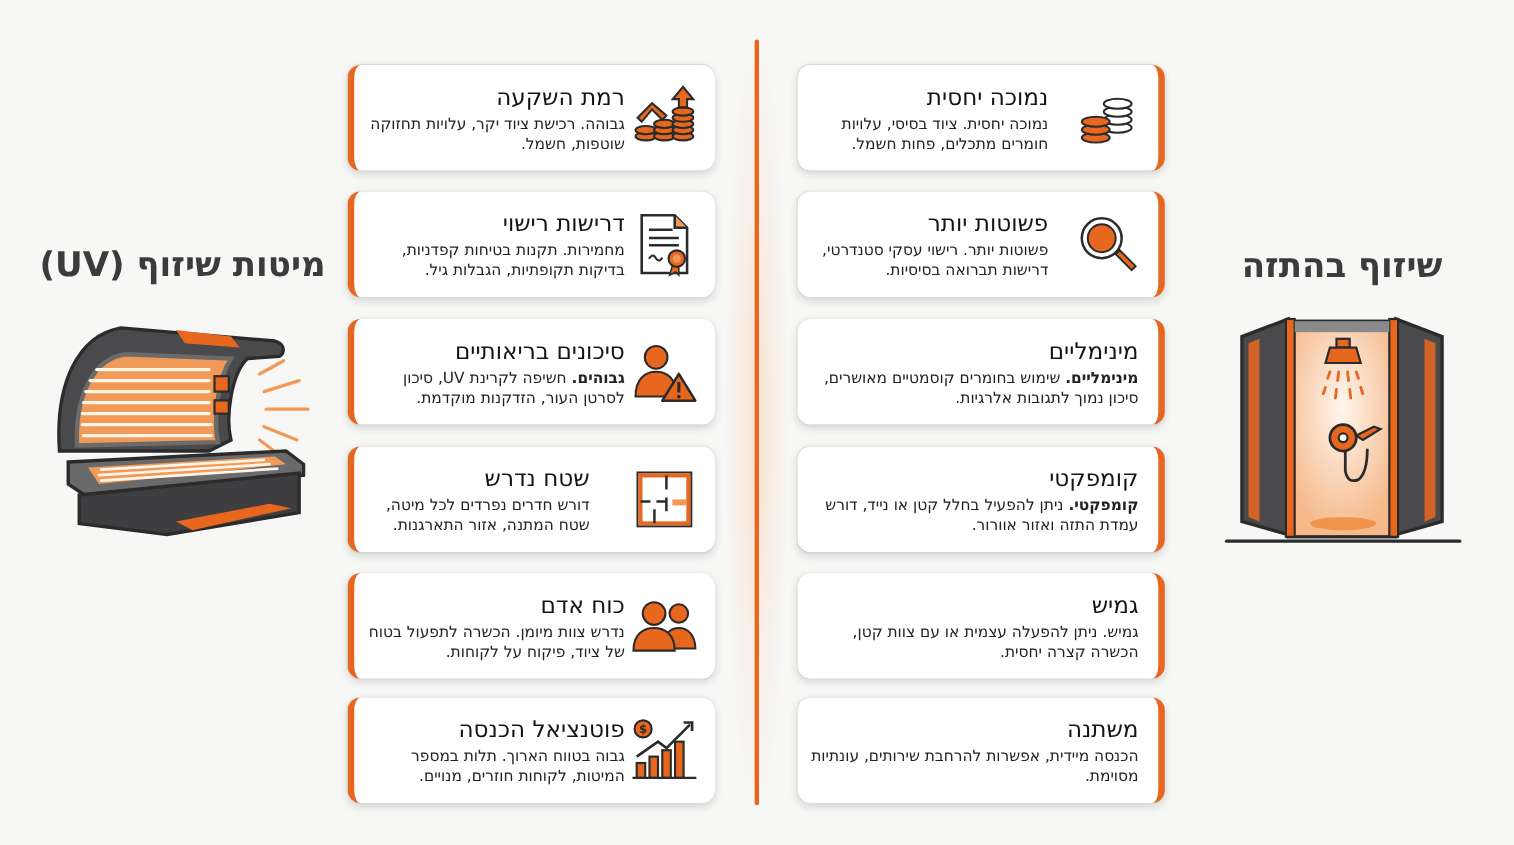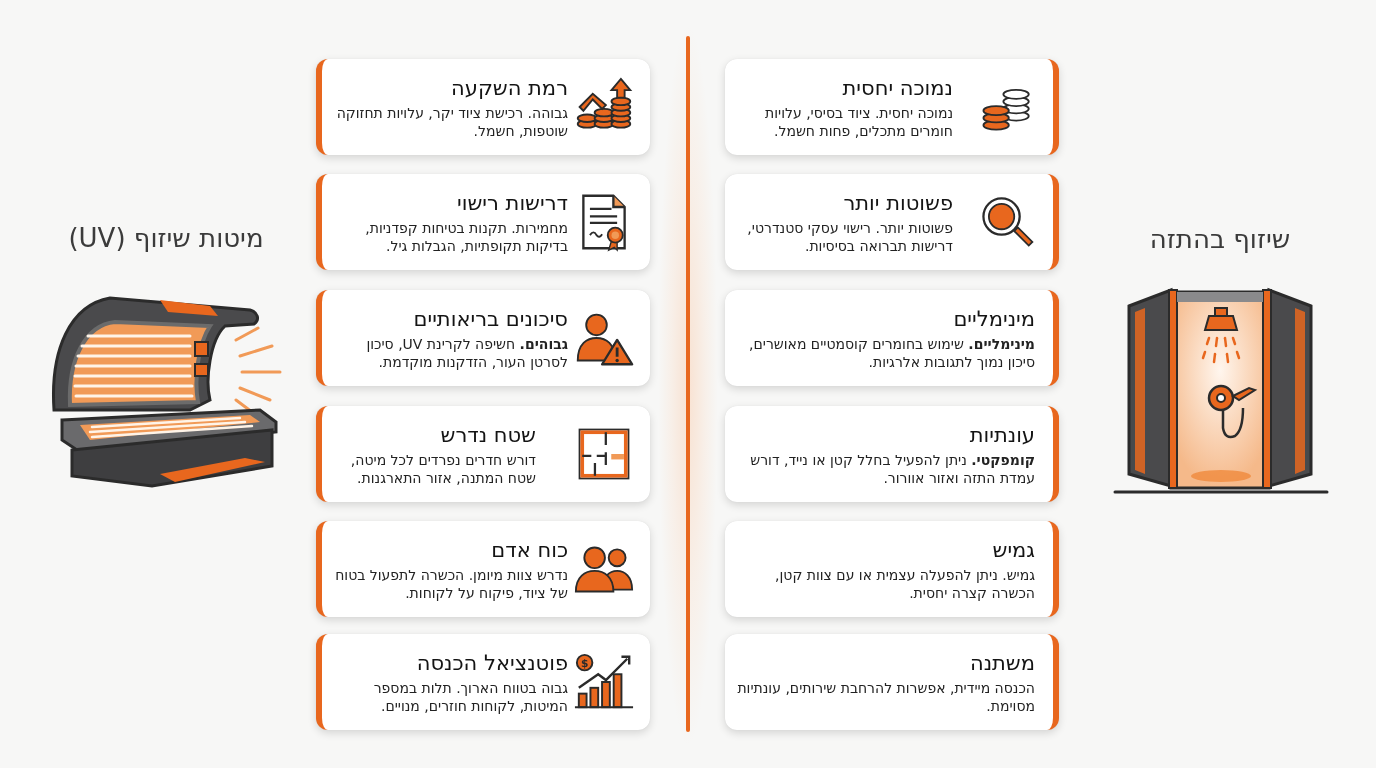--- a/index.html
+++ b/index.html
@@ -46,21 +46,21 @@
     font-size: 21px; font-weight: normal; line-height: 26px; color: #141414;
     margin-bottom: 3px;
   }
   .card .desc {
     font-size: 14px; line-height: 18px; color: #222;
   }
   .card .desc b { font-weight: bold; }
 
   
   .side-title {
-    position: absolute; font-size: 26px; font-weight: normal; color: #3b3b3b;
+    position: absolute; font-size: 31px; font-weight: bold; color: #3b3b3b;
     direction: rtl; text-align: center; white-space: nowrap;
   }
   .side-title.tan { left: 36px; top: 223px; width: 260px; }
   .side-title.spray { left: 1110px; top: 224px; width: 220px; }
 
   .illus { position: absolute; }
   .illus.bed { left: 40px; top: 280px; width: 250px; height: 215px; }
   .illus.booth { left: 1105px; top: 278px; width: 230px; height: 225px; }
 </style>
 </head>
@@ -315,21 +315,21 @@
 
   <div class="card right" style="top:290px;">
     <div class="text">
       <div class="title">מינימליים</div>
       <div class="desc"><b>מינימליים.</b><span> שימוש בחומרים קוסמטיים מאושרים, סיכון נמוך לתגובות אלרגיות.</span></div>
     </div>
   </div>
 
   <div class="card right" style="top:406px;">
     <div class="text">
-      <div class="title">עונתיות</div>
+      <div class="title">קומפקטי</div>
       <div class="desc"><b>קומפקטי.</b><span> ניתן להפעיל בחלל קטן או נייד, דורש עמדת התזה ואזור אוורור.</span></div>
     </div>
   </div>
 
   <div class="card right" style="top:521px;">
     <div class="text">
       <div class="title">גמיש</div>
       <div class="desc"><b></b><span>גמיש. ניתן להפעלה עצמית או עם צוות קטן, הכשרה קצרה יחסית.</span></div>
     </div>
   </div>

